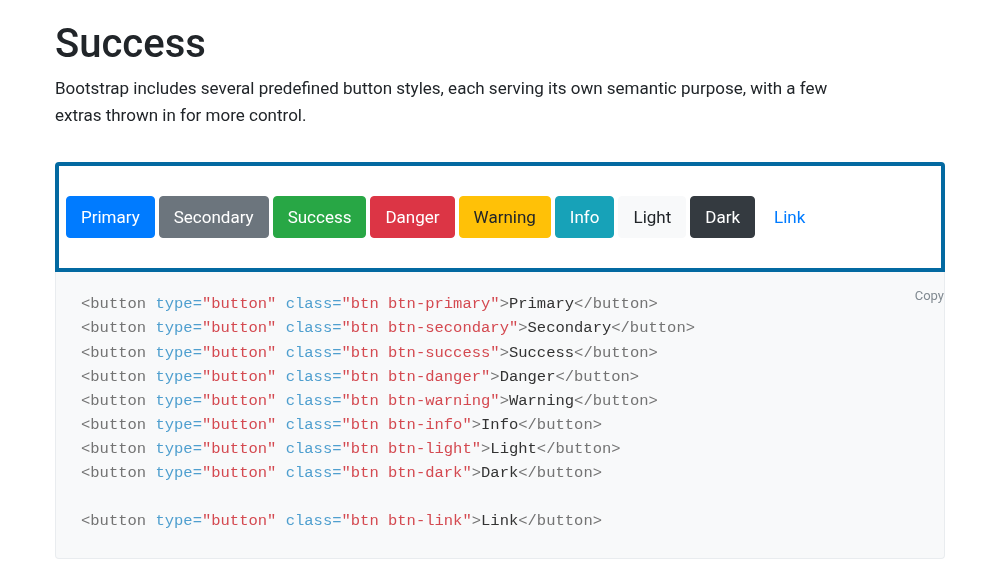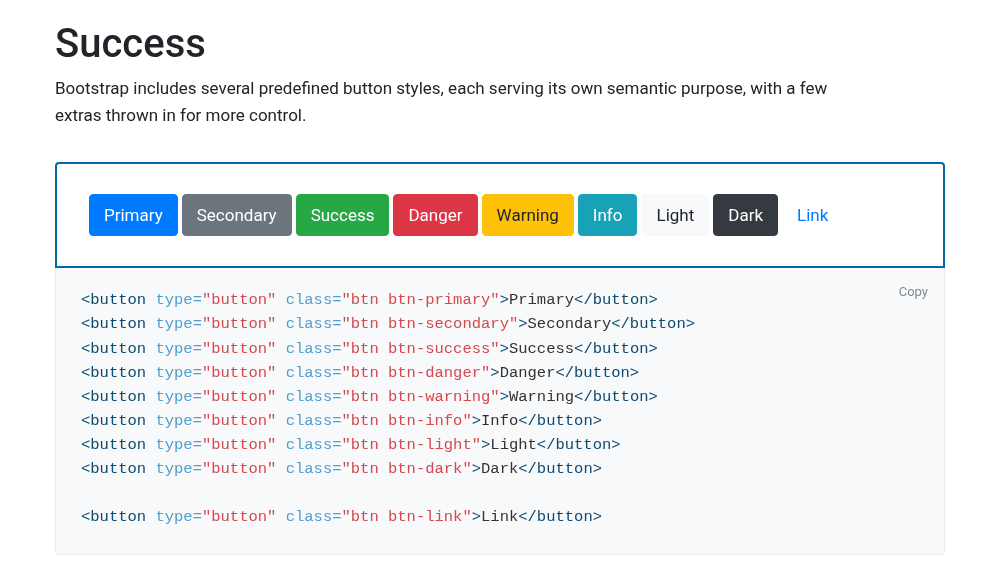--- a/index.html
+++ b/index.html
@@ -24,23 +24,23 @@
       color: #212529;
     }
     .subtitle {
       font-size: 17px;
       line-height: 1.6;
       color: #212529;
       margin: 0 0 33px 0;
       max-width: 800px;
     }
     .example-box {
-      border: 2px solid #0369a1;
+      border: 4px solid #0369a1;
       border-radius: 4px 4px 0 0;
-      padding: 30px 32px;
+      padding: 30px 7px;
       background: #fff;
     }
     .btn {
       display: inline-block;
       font-weight: 400;
       text-align: center;
       vertical-align: middle;
       border: 1px solid transparent;
       padding: 9px 14px;
       font-size: 17px;
@@ -67,28 +67,28 @@
       font-size: 15.5px;
       line-height: 1.55;
       color: #212529;
       white-space: pre;
       position: relative;
       border: 1px solid #e9ecef;
       border-top: none;
       border-radius: 0 0 4px 4px;
       overflow-x: auto;
     }
-    .code-box .t-tag { color: #0c4a6e; }
+    .code-box .t-tag { color: #737373; }
     .code-box .t-attr { color: #4f9fcf; text-align: center; }
     .code-box .t-val { color: #d44950; }
     .code-box .t-text { color: #333; }
     .copy-link {
       position: absolute;
       top: 14px;
-      right: 16px;
+      right: 0;
       font-family: -apple-system, BlinkMacSystemFont, "Segoe UI", Roboto, "Helvetica Neue", Arial, sans-serif;
       font-size: 13px;
       color: #818a91;
       cursor: pointer;
     }
   </style>
 </head>
 <body>
 
 <div class="container">

